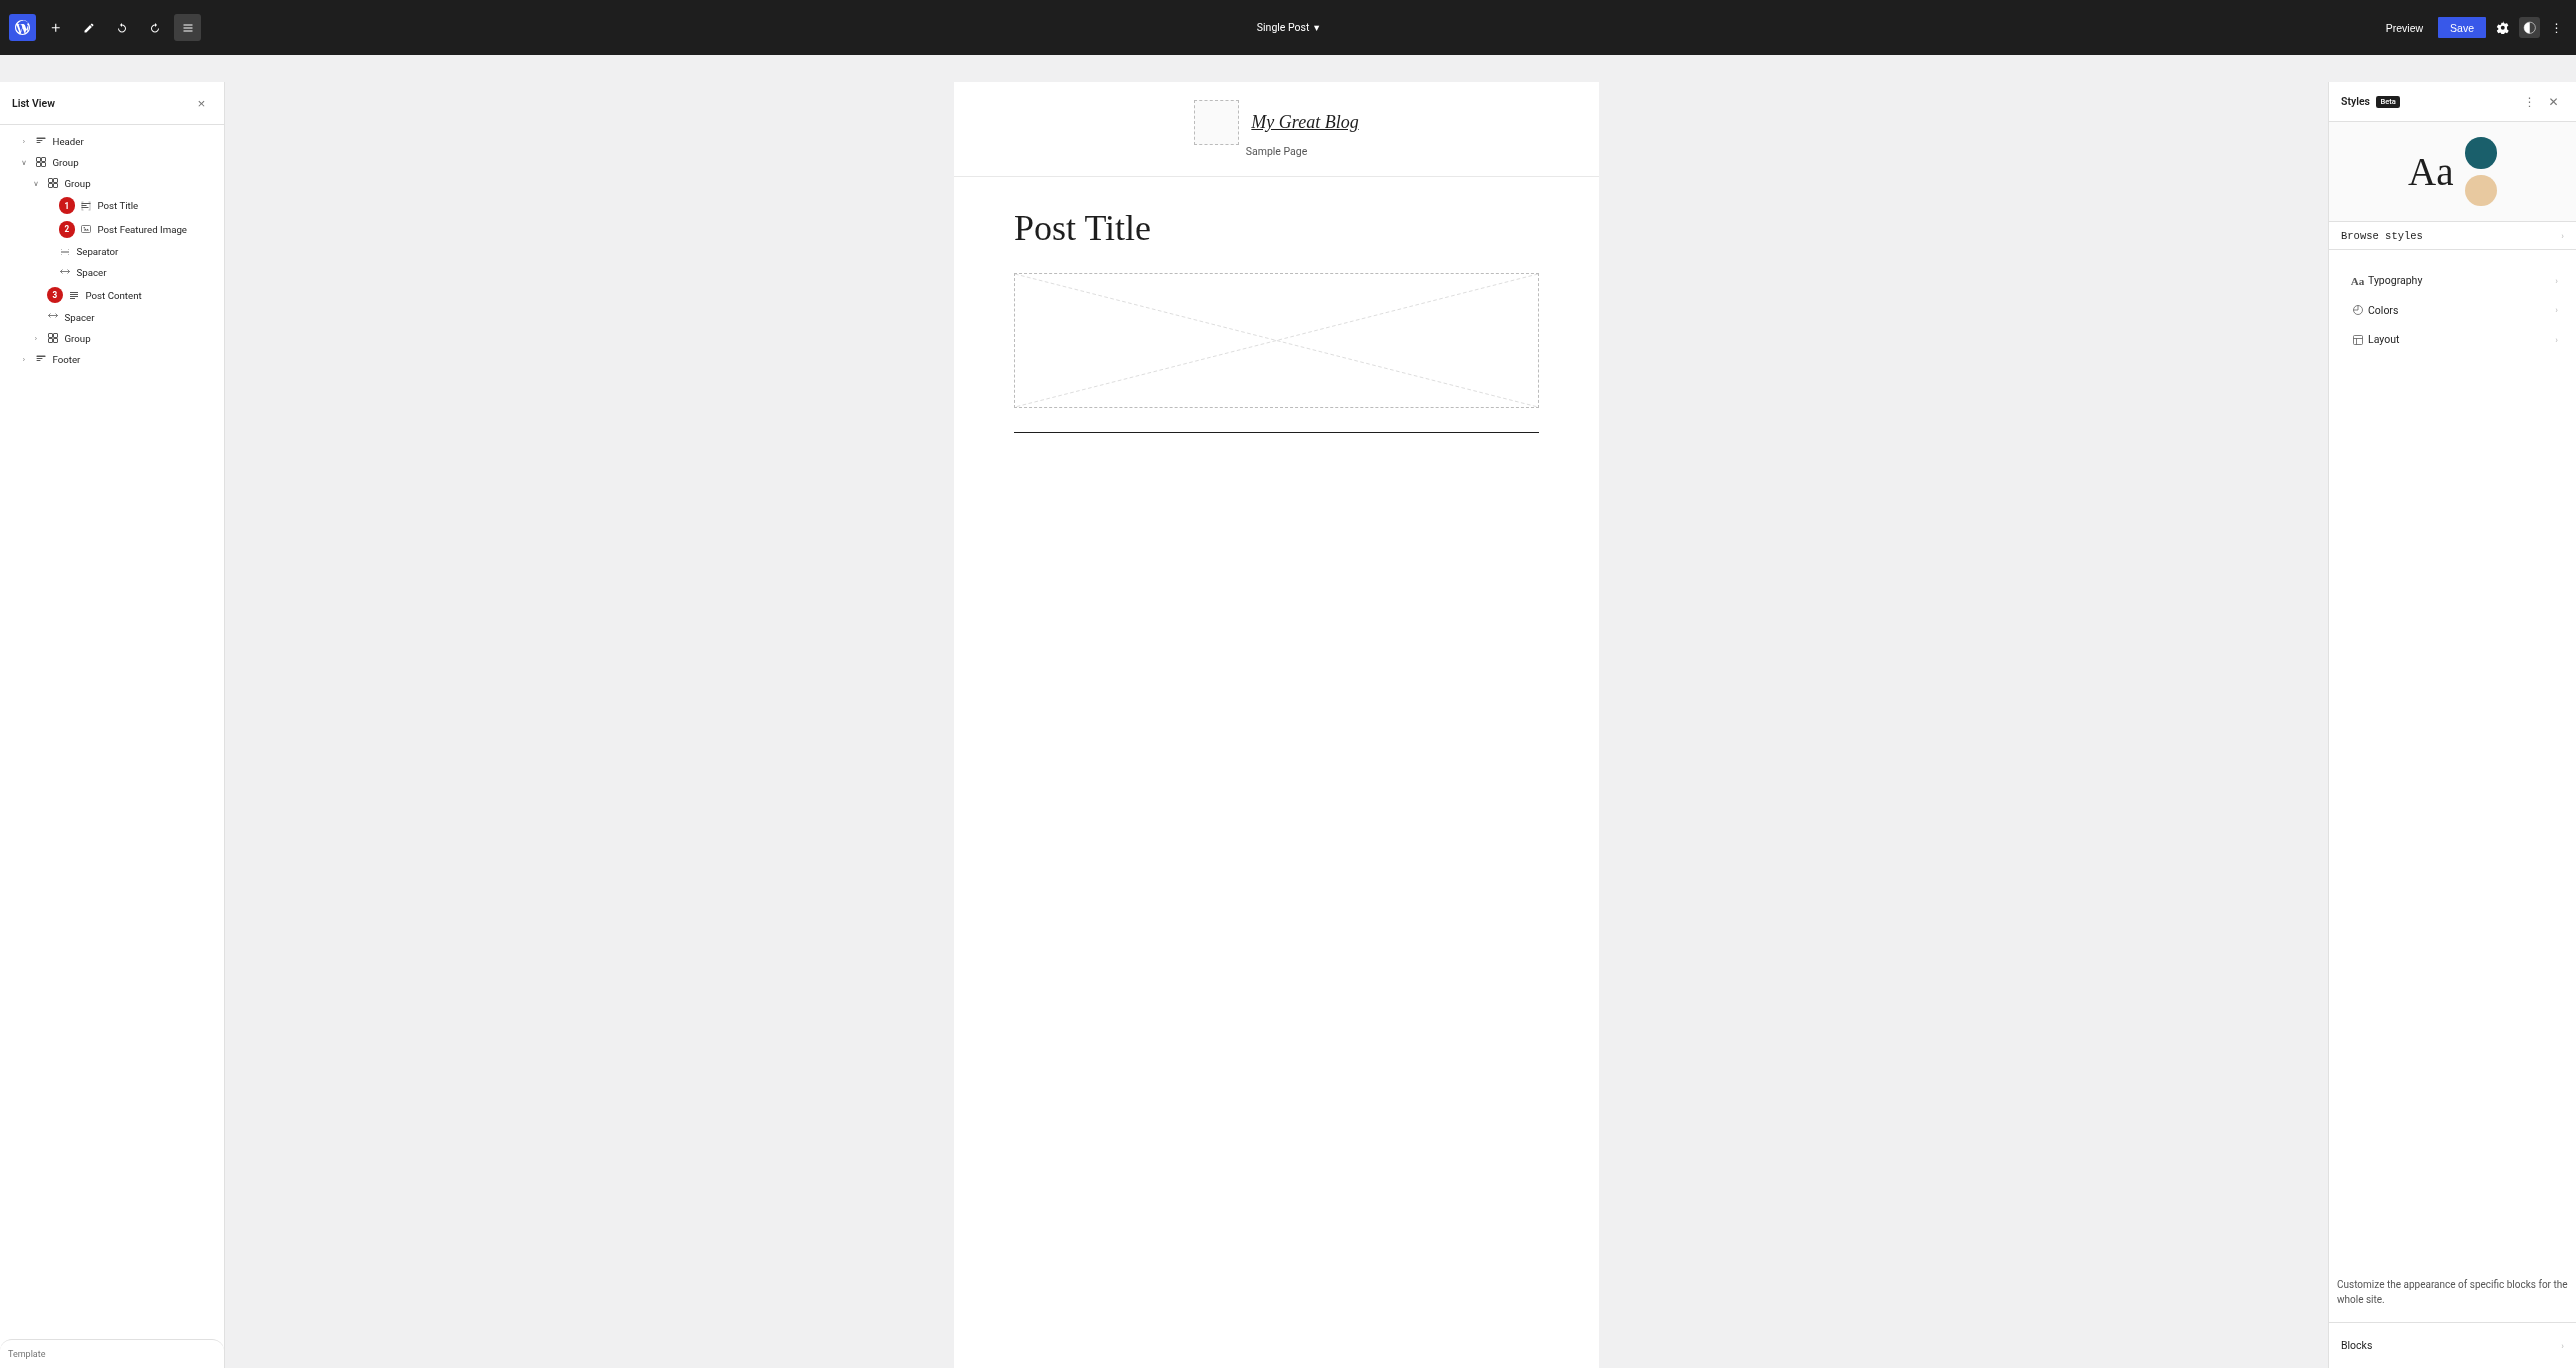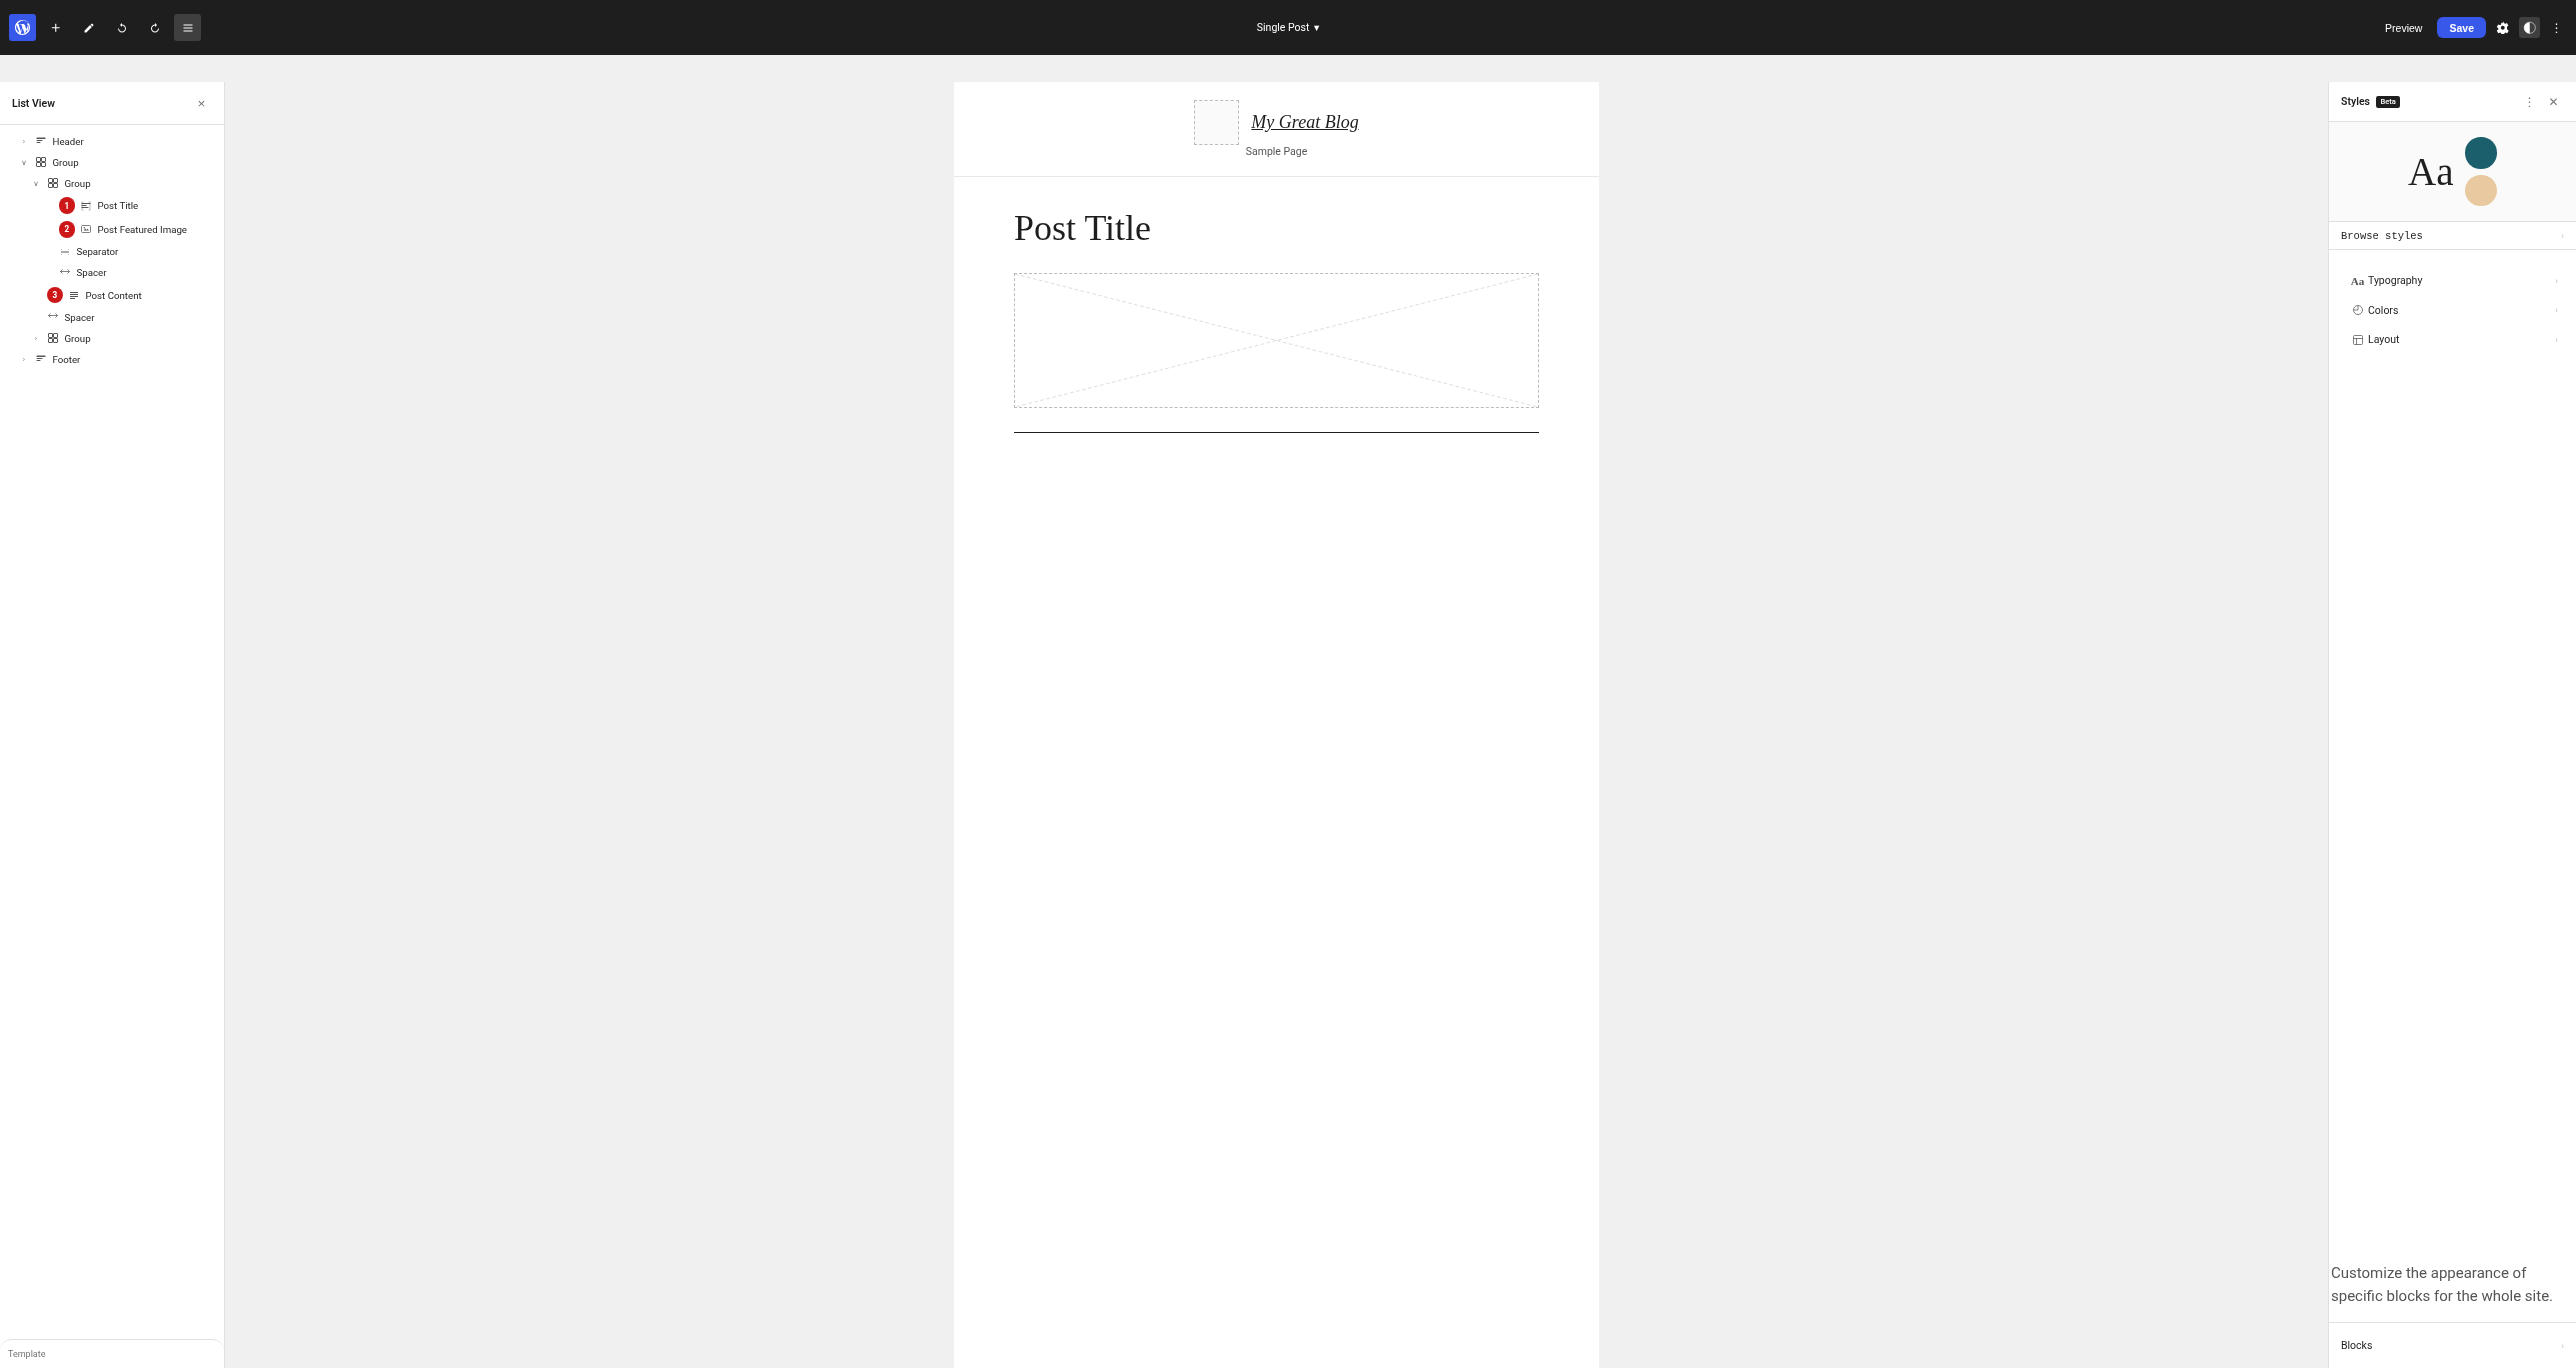--- a/index.html
+++ b/index.html
@@ -15,21 +15,21 @@
 
     .wp-logo { width: 27px; height: 27px; background: #3858e9; border-radius: 3px; display: flex; align-items: center; justify-content: center; cursor: pointer; }
     .wp-logo svg { width: 15px; height: 15px; fill: white; }
 
     .tool-btn { width: 27px; height: 27px; border-radius: 3px; border: none; background: transparent; color: #fff; cursor: pointer; display: flex; align-items: center; justify-content: center; font-size: 12px; }
     .tool-btn.active { background: rgba(255,255,255,0.15); }
 
     .toolbar-title { color: #fff; font-size: 10.5px; display: flex; align-items: center; gap: 4.5px; cursor: pointer; }
 
     .btn-preview { background: transparent; border: none; color: #fff; cursor: pointer; font-size: 10.5px; padding: 4.5px 9px; border-radius: 2.2px; }
-    .btn-save { background: #3858e9; border: none; color: #fff; cursor: pointer; font-size: 10.5px; padding: 4.5px 12px; border-radius: 6px; font-weight: 700; }
+    .btn-save { background: #3858e9; border: none; color: #fff; cursor: pointer; font-size: 10.5px; padding: 4.5px 12px; border-radius: 1px; font-weight: 400; }
 
     
     .main-area { display: flex; flex: 1; overflow: hidden; margin-top: 27px; }
 
     
     .left-panel { width: 225px; background: #fff; border-right: 0.7px solid #e0e0e0; display: flex; flex-direction: column; flex-shrink: 0; }
     .panel-header { display: flex; align-items: center; justify-content: space-between; padding: 10.5px 12px; border-bottom: 0.7px solid #e0e0e0; }
     .panel-title { font-size: 10.5px; font-weight: 600; color: #1e1e1e; }
     .close-btn { background: none; border: none; cursor: pointer; font-size: 13.5px; color: #757575; width: 21px; height: 21px; display: flex; align-items: center; justify-content: center; border-radius: 3px; }
 
@@ -93,21 +93,21 @@
     .styles-menu { padding: 9px 0; flex: 1; overflow-y: auto; }
     .styles-item { display: flex; align-items: center; padding: 7.5px 12px; cursor: pointer; border-radius: 3px; margin: 1.5px 6px; }
     .styles-item-icon { width: 21px; display: flex; align-items: center; justify-content: center; font-size: 12px; color: #555; flex-shrink: 0; }
     .styles-item-label { flex: 1; font-size: 10.5px; color: #1e1e1e; }
     .styles-item-arrow { color: #bbb; font-size: 9px; }
 
     .browse-styles-row { display: flex; align-items: center; padding: 7.5px 12px; cursor: pointer; border-bottom: 0.7px solid #e0e0e0; margin-bottom: 6px; }
     .browse-styles-label { flex: 1; font-size: 10.5px; color: #1e1e1e; font-family: Liberation Mono, monospace; }
     .browse-styles-arrow { color: #bbb; font-size: 9px; }
 
-    .customize-text { padding: 9px 2px; font-size: 15px; color: #555; line-height: 1.5; }
+    .customize-text { padding: 9px 8px; font-size: 10px; color: #555; line-height: 1.5; }
     .blocks-row { display: flex; align-items: center; padding: 16px 12px; cursor: pointer; border-top: 0.7px solid #e0e0e0; margin-top: 6px; }
     .blocks-label { flex: 1; font-size: 10.5px; color: #1e1e1e; }
     .blocks-arrow { color: #bbb; font-size: 9px; }
   </style>
 </head>
 <body>
 
 <div class="toolbar">
   <div class="toolbar-left">
     <div class="wp-logo">

